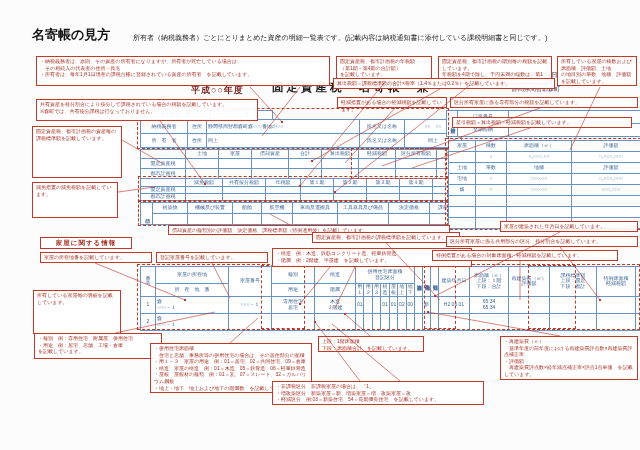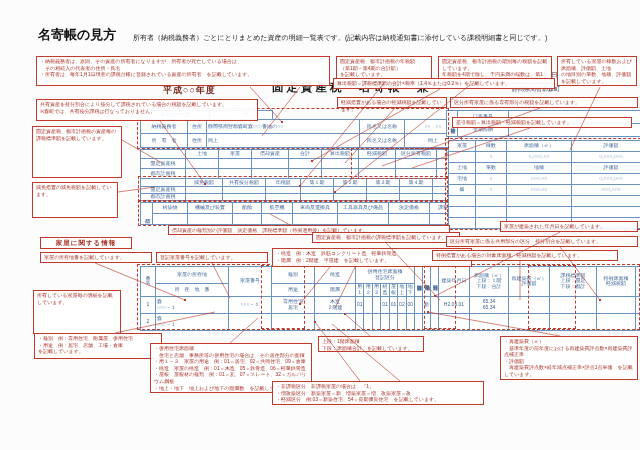--- a/index.html
+++ b/index.html
@@ -11,31 +11,31 @@
   .btab{position:absolute;border-collapse:collapse;table-layout:fixed;background:#fff;z-index:2;}
   .btab td,.btab th{border:1px solid #6b93c0;font-size:5px;font-weight:normal;color:#3c6496;
         text-align:center;vertical-align:middle;padding:0 1px;white-space:pre-line;line-height:1.18;overflow:hidden;}
   .btab td.lft{text-align:left;}
   .vt{writing-mode:vertical-rl;font-size:4px;letter-spacing:0;padding:0;}
   .tiny{font-size:4px;}
   .rdash{position:absolute;border:1px dashed #c0392b;z-index:4;pointer-events:none;box-sizing:border-box;}
   svg.lines{position:absolute;left:0;top:0;z-index:6;pointer-events:none;}
   .ttl{font-size:13px;font-weight:bold;color:#111;}
   .sub{font-size:7px;color:#222;}
-  .nendo{font-size:9px;font-weight:bold;color:#7a2a22;letter-spacing:1px;}
+  .nendo{font-size:9px;font-weight:bold;color:#7a2a22;letter-spacing:1px;margin-left:28px;}
   .mtitle{font-size:11.5px;font-weight:bold;color:#1c1c1c;letter-spacing:3px;}
   .made{font-size:6.5px;color:#3a3a55;}
   .muni{font-size:6px;color:#3a3a55;}
 </style>
 </head>
 <body>
 
 <div class="page">
 
-  <span class="dtxt ttl" style="left:38px;top:26px;font-family:Liberation Serif, serif;">名寄帳の見方</span>
+  <span class="dtxt ttl" style="left:32px;top:26px;font-family:Liberation Serif, serif;">名寄帳の見方</span>
   <span class="dtxt sub" style="left:133px;top:33px;">所有者（納税義務者）ごとにとりまとめた資産の明細一覧表です。(記載内容は納税通知書に添付している課税明細書と同じです。)</span>
 
   <div class="note" style="left:36px;top:56px;width:294px;height:30px;">・納税義務者は、原則、その資産の所有者になりますが、所有者が死亡している場合は、
 　その相続人の代表者の住所・氏名
 ・所有者は、毎年1月1日現在の課税台帳に登録されている資産の所有者　を記載しています。</div>
   <div class="note" style="left:336px;top:56px;width:96px;height:26px;">固定資産税、都市計画税の年税額
 （第1期～第4期の合計額）
 を記載しています。</div>
   <div class="note" style="left:438px;top:56px;width:114px;height:28px;">固定資産税、都市計画税の期別毎の税額を記載しています。
 年税額を4期で除し、千円未満の端数は、第1期に合算されます。</div>

